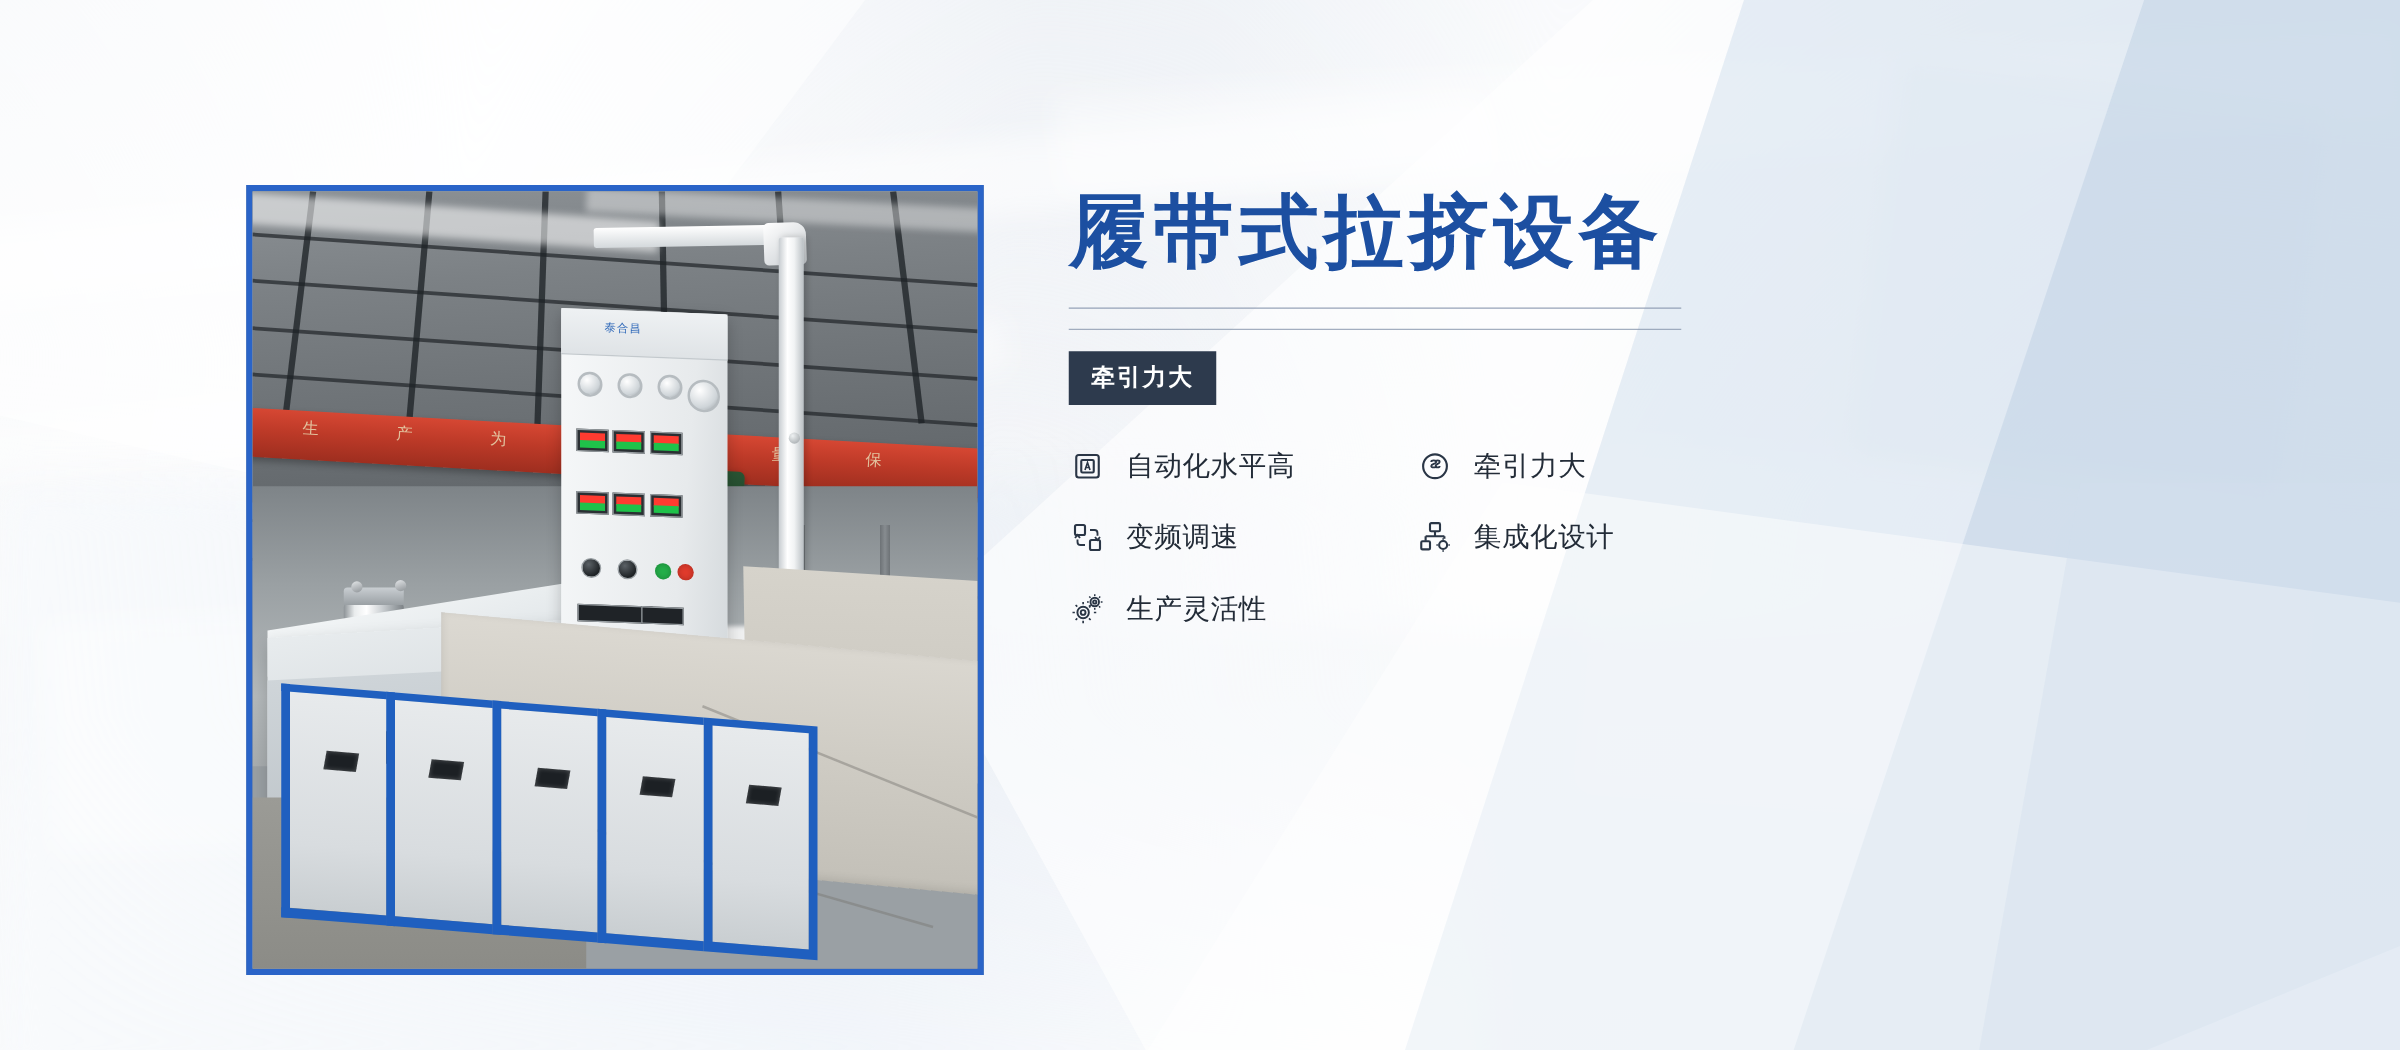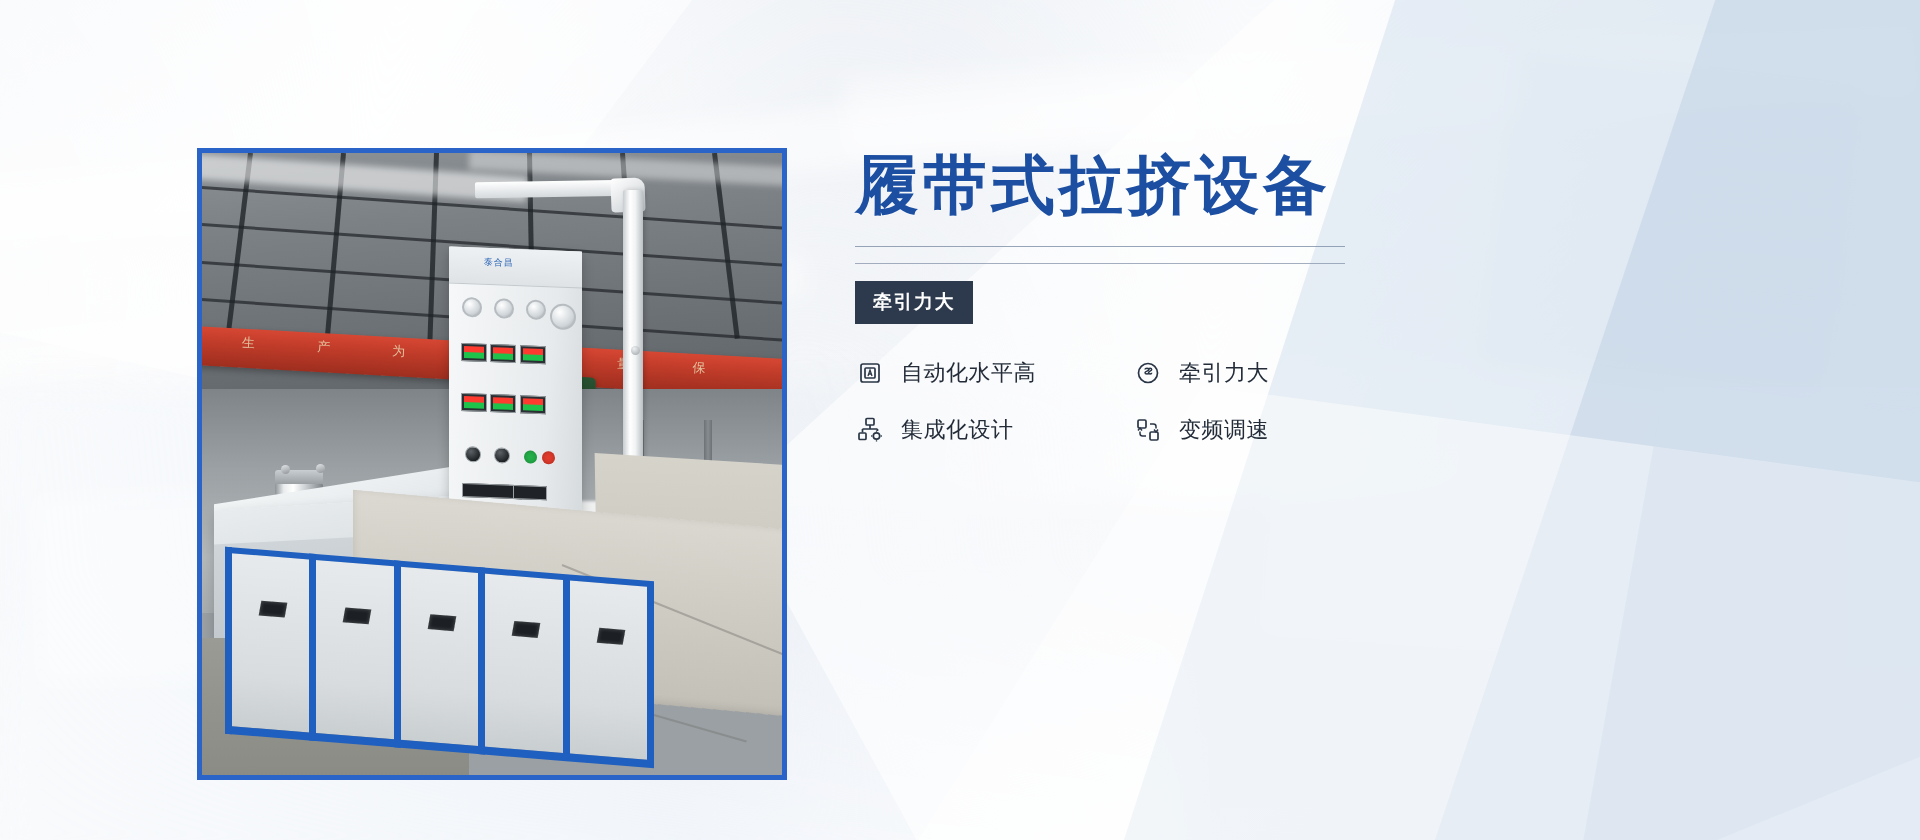--- a/index.html
+++ b/index.html
@@ -576,41 +576,56 @@
             <path d="M11 10.5 c0 -1.6 4 -1.6 4 0 c0 1.6 -4 1.6 -4 3.2 c0 1.6 4 1.6 4 0" stroke-width="1.5"></path>
             <path d="M14.5 10.5 c0 -1.6 3.2 -1.6 3.2 0 c0 1.6 -3.2 1.6 -3.2 3.2 c0 1.6 3.2 1.6 3.2 0" stroke-width="1.5"></path>
           </svg>
         </span>
         <span class="lbl">牵引力大</span>
       </div>
 
       <div class="feature">
         <span class="ico">
           <svg width="28" height="28" viewBox="0 0 28 28" fill="none" stroke="currentColor" stroke-width="1.7">
-            <rect x="10" y="2.5" width="8" height="6.5" rx="1"></rect>
-            <path d="M14 9 v4 M6.5 13 h15 M6.5 13 v3.5 M21.5 13 v2"></path>
-            <rect x="3" y="17" width="7" height="6.5" rx="1"></rect>
-            <circle cx="20.5" cy="20" r="3.2"></circle>
-            <path d="M20.5 15.8 v-1.2 M20.5 25.4 v-1.2 M24.7 20 h1.2 M15.1 20 h1.2" stroke-width="1.3"></path>
-          </svg>
-        </span>
-        <span class="lbl">集成化设计</span>
-      </div>
-
-      <div class="feature">
-        <span class="ico">
-          <svg width="28" height="28" viewBox="0 0 28 28" fill="none" stroke="currentColor" stroke-width="1.7">
             <rect x="4" y="4" width="8" height="8" rx="1.2"></rect>
             <rect x="16" y="16" width="8" height="8" rx="1.2"></rect>
             <path d="M16 8 h3.5 a2.5 2.5 0 0 1 2.5 2.5 v2" stroke-width="1.5"></path>
             <path d="M20 13.6 l2 2.4 l2 -2.4" stroke-width="1.5"></path>
             <path d="M12 20 H8.5 A2.5 2.5 0 0 1 6 17.5 v-2" stroke-width="1.5"></path>
             <path d="M8 14.4 l-2 -2.4 l-2 2.4" stroke-width="1.5"></path>
           </svg>
         </span>
         <span class="lbl">变频调速</span>
       </div>
 
+      <div class="feature">
+        <span class="ico">
+          <svg width="28" height="28" viewBox="0 0 28 28" fill="none" stroke="currentColor" stroke-width="1.7">
+            <rect x="10" y="2.5" width="8" height="6.5" rx="1"></rect>
+            <path d="M14 9 v4 M6.5 13 h15 M6.5 13 v3.5 M21.5 13 v2"></path>
+            <rect x="3" y="17" width="7" height="6.5" rx="1"></rect>
+            <circle cx="20.5" cy="20" r="3.2"></circle>
+            <path d="M20.5 15.8 v-1.2 M20.5 25.4 v-1.2 M24.7 20 h1.2 M15.1 20 h1.2" stroke-width="1.3"></path>
+          </svg>
+        </span>
+        <span class="lbl">集成化设计</span>
+      </div>
+
+      <div class="feature">
+        <span class="ico">
+          <svg width="30" height="30" viewBox="0 0 30 30" fill="none" stroke="currentColor" stroke-width="1.55">
+            <circle cx="11.5" cy="18" r="4.6"></circle>
+            <circle cx="11.5" cy="18" r="1.9"></circle>
+            <path d="M11.5 11.4 v-1.9 M11.5 26.5 v-1.9 M4.9 18 H3 M20.1 18 h1.9
+                     M6.8 13.3 L5.5 12 M17.5 24 l-1.3 -1.3 M6.8 22.7 L5.5 24 M17.5 12 l-1.3 1.3" stroke-width="1.35"></path>
+            <circle cx="20.8" cy="9.6" r="3.4"></circle>
+            <circle cx="20.8" cy="9.6" r="1.3"></circle>
+            <path d="M20.8 4.8 V3.4 M20.8 15.8 v-1.4 M16 9.6 h-1.4 M27 9.6 h-1.4
+                     M17.4 6.2 l-1 -1 M25.2 14 l-1 -1 M17.4 13 l-1 1 M25.2 5.2 l-1 1" stroke-width="1.2"></path>
+          </svg>
+        </span>
+        <span class="lbl">生产灵活性</span>
+      </div>
 
 
     </div>
   </div>
 </div>
 
 </body></html>

